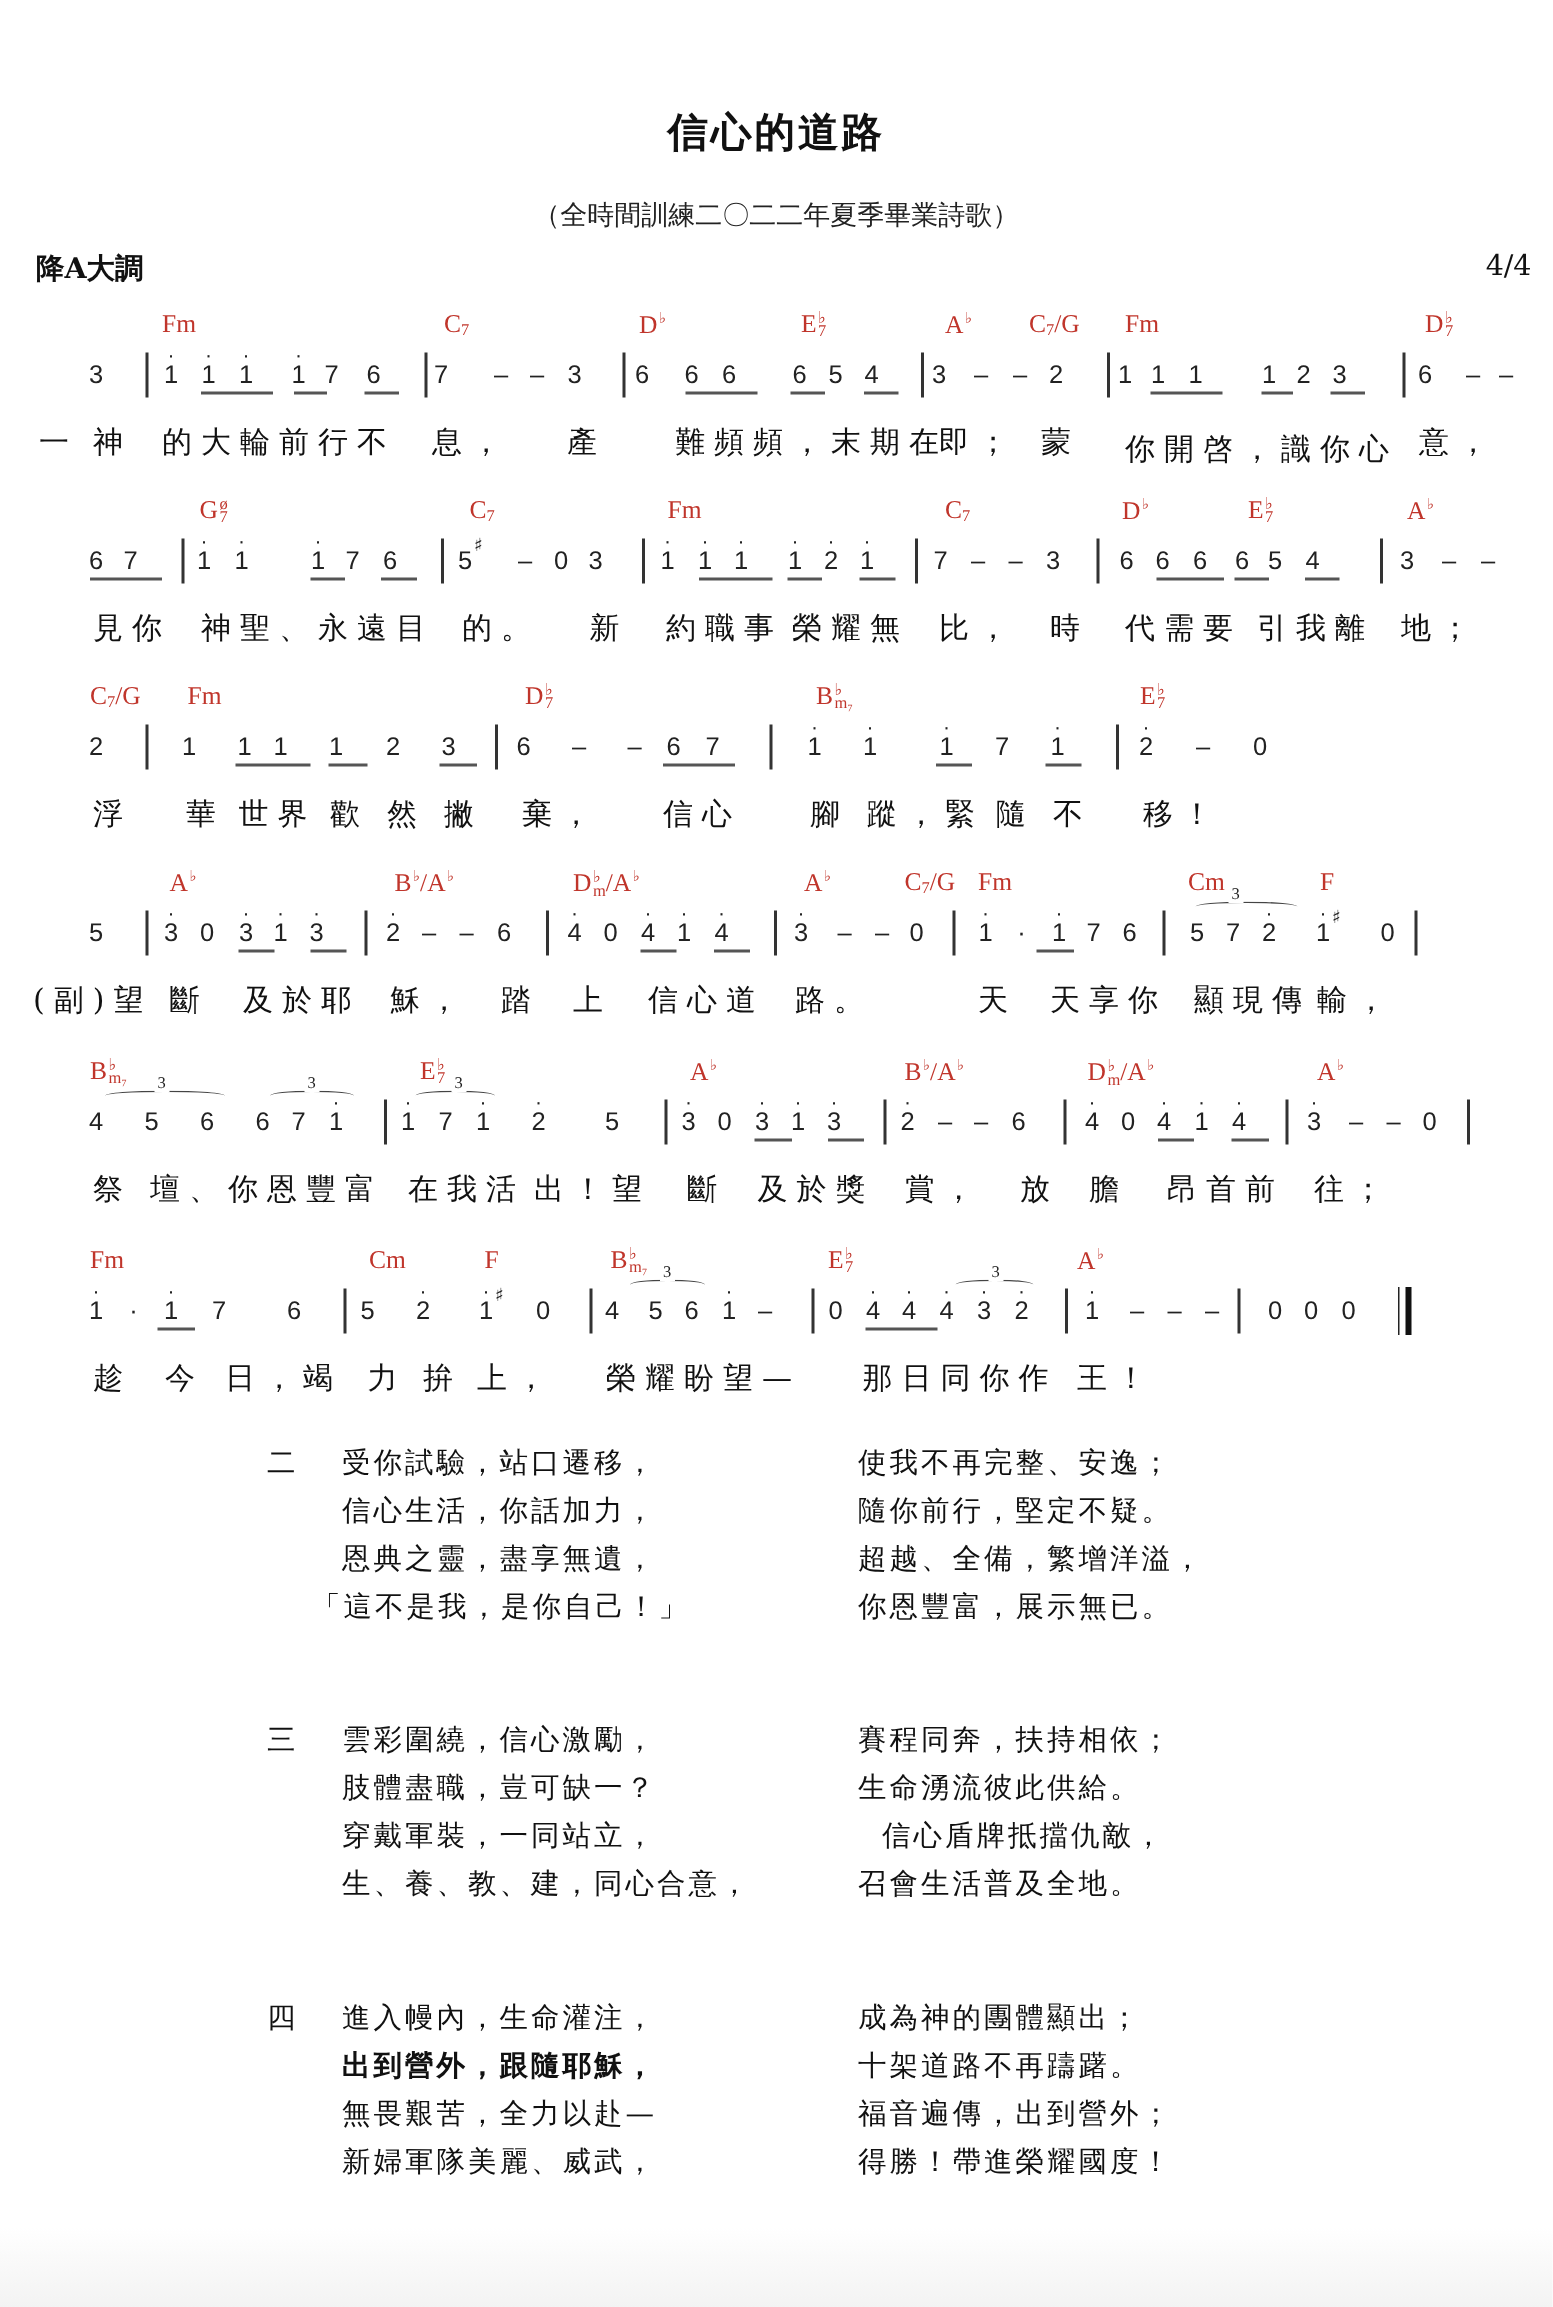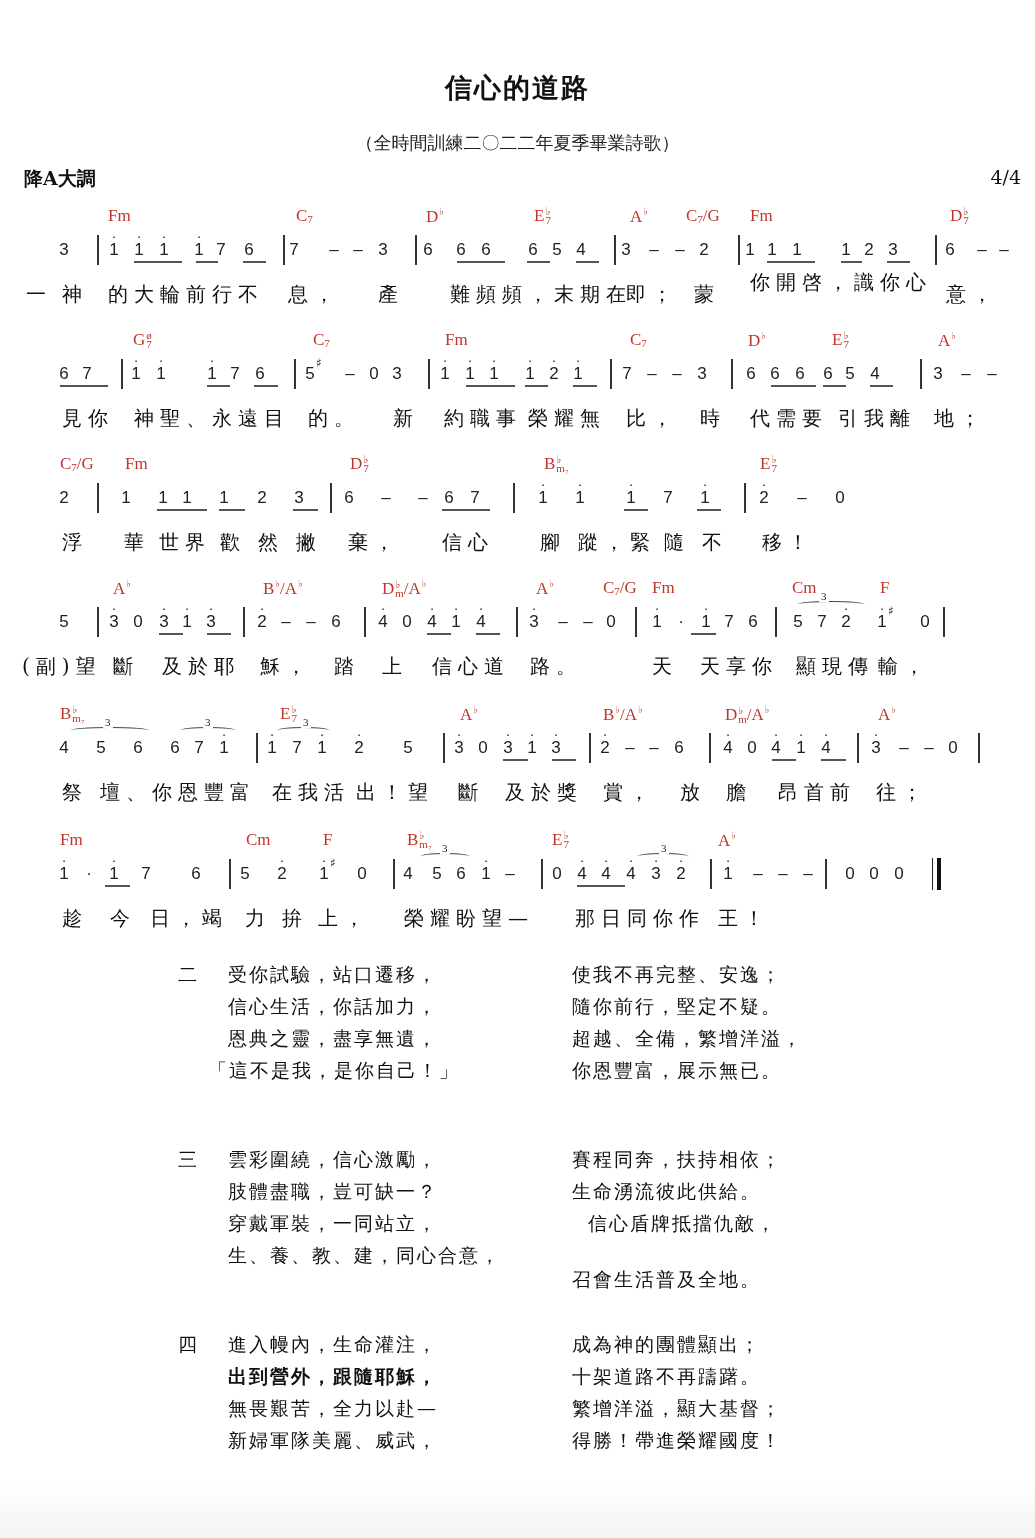--- a/index.html
+++ b/index.html
@@ -93,21 +93,21 @@
     <div class="abs bar" style="left: 935px; top: 235px;"></div>
     <div class="abs lyric" style="left: 26px; top: 281px; letter-spacing: 6px;">一</div>
     <div class="abs lyric" style="left: 62px; top: 281px; letter-spacing: 6px;">神</div>
     <div class="abs lyric" style="left: 108px; top: 281px; letter-spacing: 6px;">的大輪</div>
     <div class="abs lyric" style="left: 186px; top: 281px; letter-spacing: 6px;">前行不</div>
     <div class="abs lyric" style="left: 288px; top: 281px; letter-spacing: 6px;">息，</div>
     <div class="abs lyric" style="left: 378px; top: 281px; letter-spacing: 6px;">產</div>
     <div class="abs lyric" style="left: 431px; top: 281px; letter-spacing: 6px; margin-left: 19px;">難頻頻，末期在</div>
     <div class="abs lyric" style="left: 626px; top: 281px; letter-spacing: 6px;">即；</div>
     <div class="abs lyric" style="left: 694px; top: 281px; letter-spacing: 6px;">蒙</div>
-    <div class="abs lyric" style="left: 750px; top: 269px; letter-spacing: 6px; font-family: Liberation Serif, serif;">你開啓，識你心</div>
+    <div class="abs lyric" style="left: 750px; top: 286px; letter-spacing: 6px; font-family: Liberation Serif, serif;">你開啓，識你心</div>
     <div class="abs lyric" style="left: 946px; top: 281px; letter-spacing: 6px;">意，</div>
     <div class="abs chord" style="left: 133px; top: 330px;"><span>G</span><span class="stk"><div>ø</div><div>7</div></span></div>
     <div class="abs chord" style="left: 313px; top: 330px;"><span>C</span><sub>7</sub></div>
     <div class="abs chord" style="left: 445px; top: 330px;"><span>Fm</span></div>
     <div class="abs chord" style="left: 630px; top: 330px;"><span>C</span><sub>7</sub></div>
     <div class="abs chord" style="left: 748px; top: 330px;"><span>D</span><sup>♭</sup></div>
     <div class="abs chord" style="left: 832px; top: 330px;"><span>E</span><span class="stk"><div>♭</div><div>7</div></span></div>
     <div class="abs chord" style="left: 938px; top: 330px;"><span>A</span><sup>♭</sup></div>
     <div class="abs note" style="left: 56px; top: 364px;">6</div>
     <div class="abs note" style="left: 79px; top: 364px;">7</div>
@@ -404,23 +404,23 @@
     <div class="abs verse" style="left: 208px; top: 1058px; letter-spacing: 2px;">「這不是我，是你自己！」</div>
     <div class="abs verse" style="left: 572px; top: 1058px; letter-spacing: 2px;">你恩豐富，展示無已。</div>
     <div class="abs verse" style="left: 178px; top: 1147px;">三</div>
     <div class="abs verse" style="left: 228px; top: 1147px; letter-spacing: 2px;">雲彩圍繞，信心激勵，</div>
     <div class="abs verse" style="left: 572px; top: 1147px; letter-spacing: 2px;">賽程同奔，扶持相依；</div>
     <div class="abs verse" style="left: 228px; top: 1179px; letter-spacing: 2px;">肢體盡職，豈可缺一？</div>
     <div class="abs verse" style="left: 572px; top: 1179px; letter-spacing: 2px;">生命湧流彼此供給。</div>
     <div class="abs verse" style="left: 228px; top: 1211px; letter-spacing: 2px;">穿戴軍裝，一同站立，</div>
     <div class="abs verse" style="left: 588px; top: 1211px; letter-spacing: 2px;">信心盾牌抵擋仇敵，</div>
     <div class="abs verse" style="left: 228px; top: 1243px; letter-spacing: 2px;">生、養、教、建，同心合意，</div>
-    <div class="abs verse" style="left: 572px; top: 1243px; letter-spacing: 2px; margin-top: 24px;">召會生活普及全地。</div>
+    <div class="abs verse" style="left: 572px; top: 1243px; letter-spacing: 2px;">召會生活普及全地。</div>
     <div class="abs verse" style="left: 178px; top: 1332px;">四</div>
     <div class="abs verse" style="left: 228px; top: 1332px; letter-spacing: 2px;">進入幔內，生命灌注，</div>
     <div class="abs verse" style="left: 572px; top: 1332px; letter-spacing: 2px;">成為神的團體顯出；</div>
     <div class="abs verse" style="left: 228px; top: 1364px; letter-spacing: 2px; font-weight: bold;">出到營外，跟隨耶穌，</div>
     <div class="abs verse" style="left: 572px; top: 1364px; letter-spacing: 2px;">十架道路不再躊躇。</div>
     <div class="abs verse" style="left: 228px; top: 1396px; letter-spacing: 2px;">無畏艱苦，全力以赴—</div>
-    <div class="abs verse" style="left: 572px; top: 1396px; letter-spacing: 2px;">繁增洋溢，顯大基督；</div>
+    <div class="abs verse" style="left: 572px; top: 1396px; letter-spacing: 2px;">福音遍傳，出到營外；</div>
     <div class="abs verse" style="left: 228px; top: 1428px; letter-spacing: 2px;">新婦軍隊美麗、威武，</div>
     <div class="abs verse" style="left: 572px; top: 1428px; letter-spacing: 2px;">得勝！帶進榮耀國度！</div>
   </div>
 
 </body></html>

